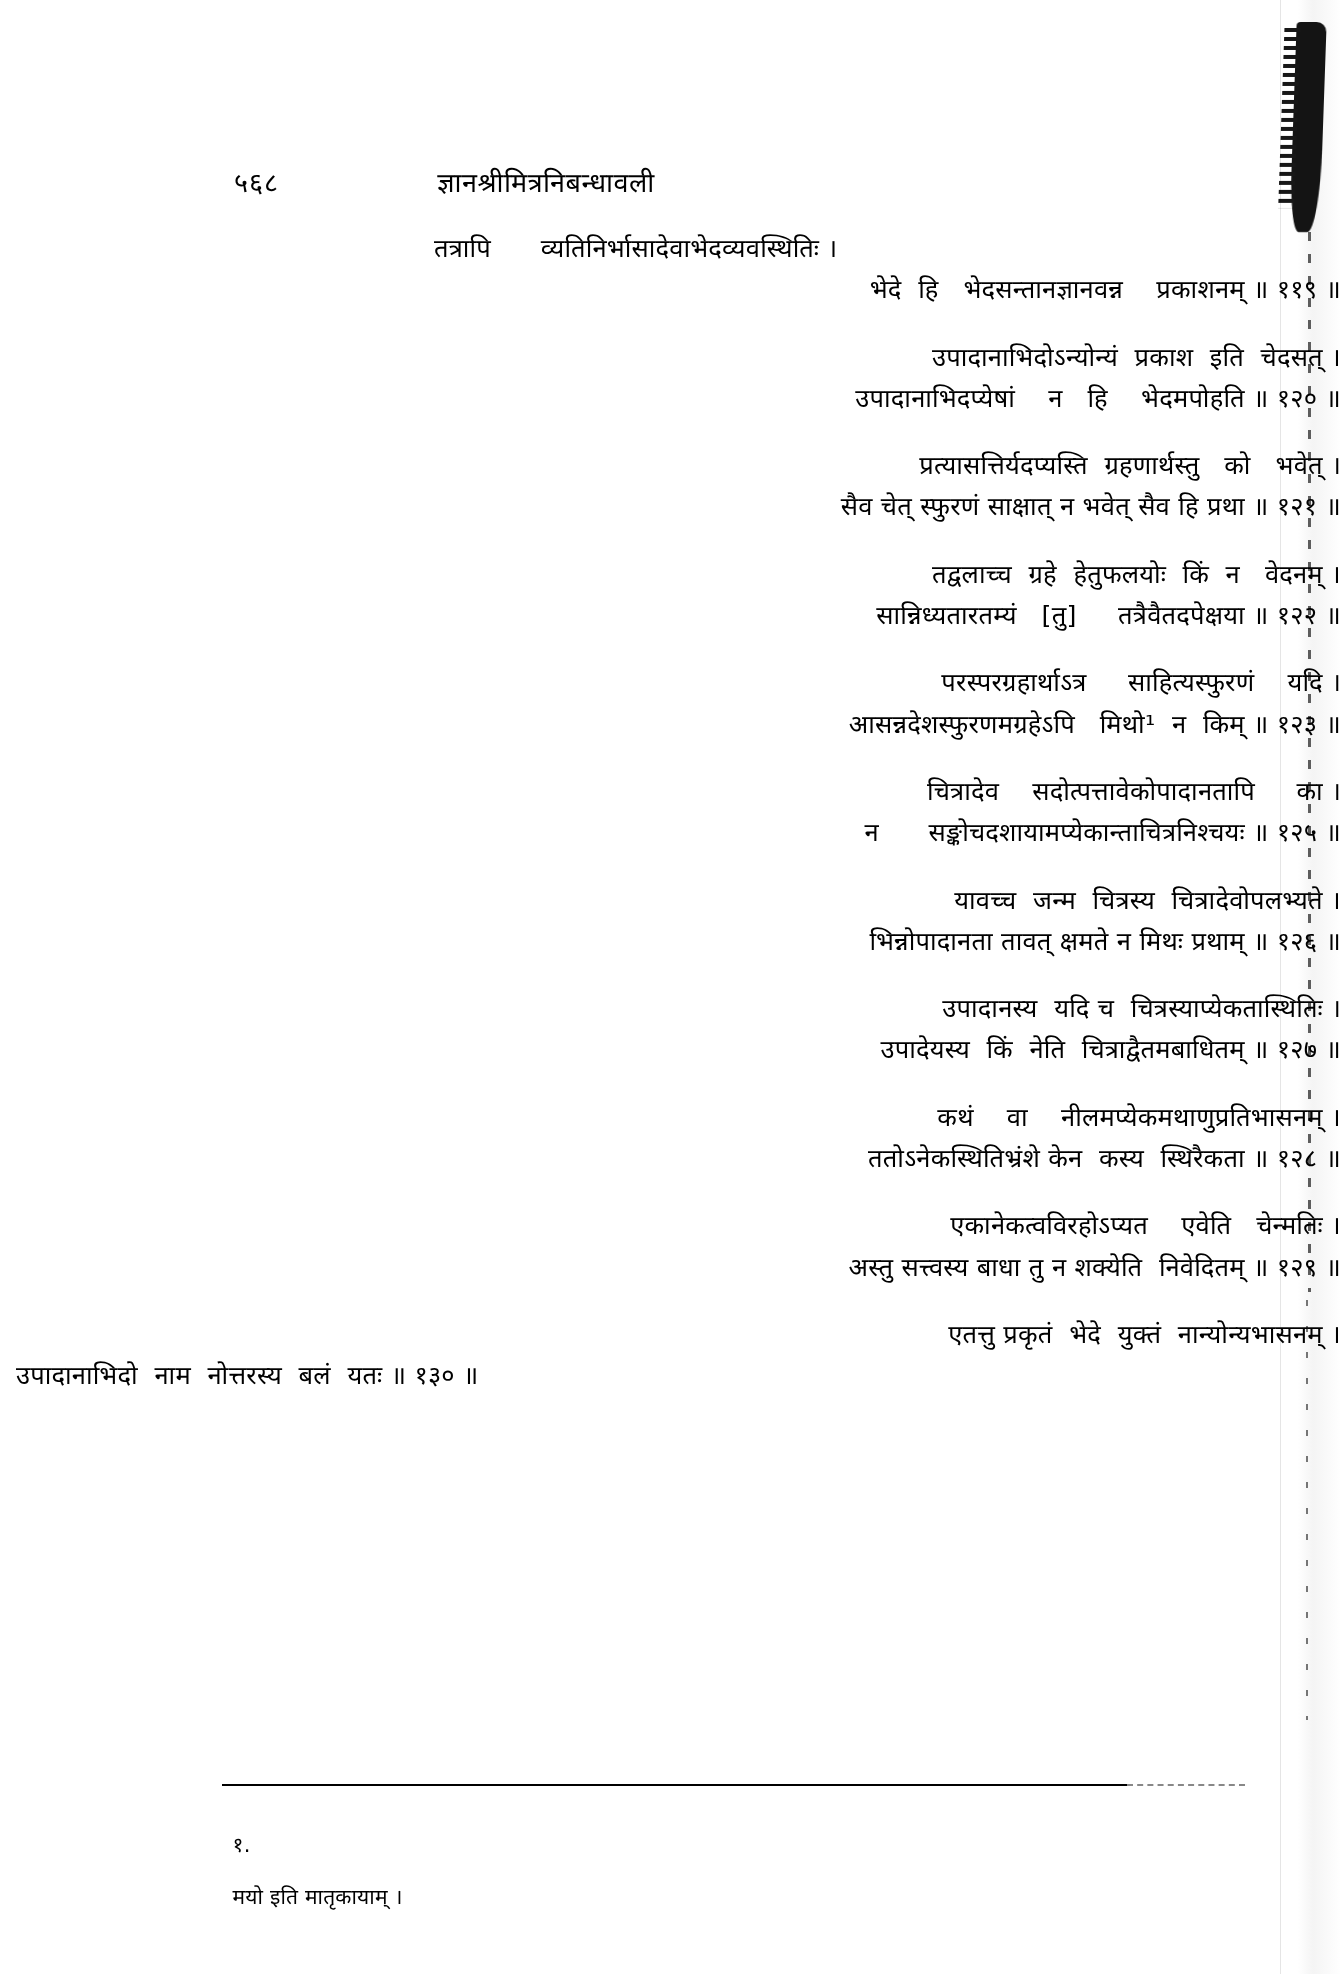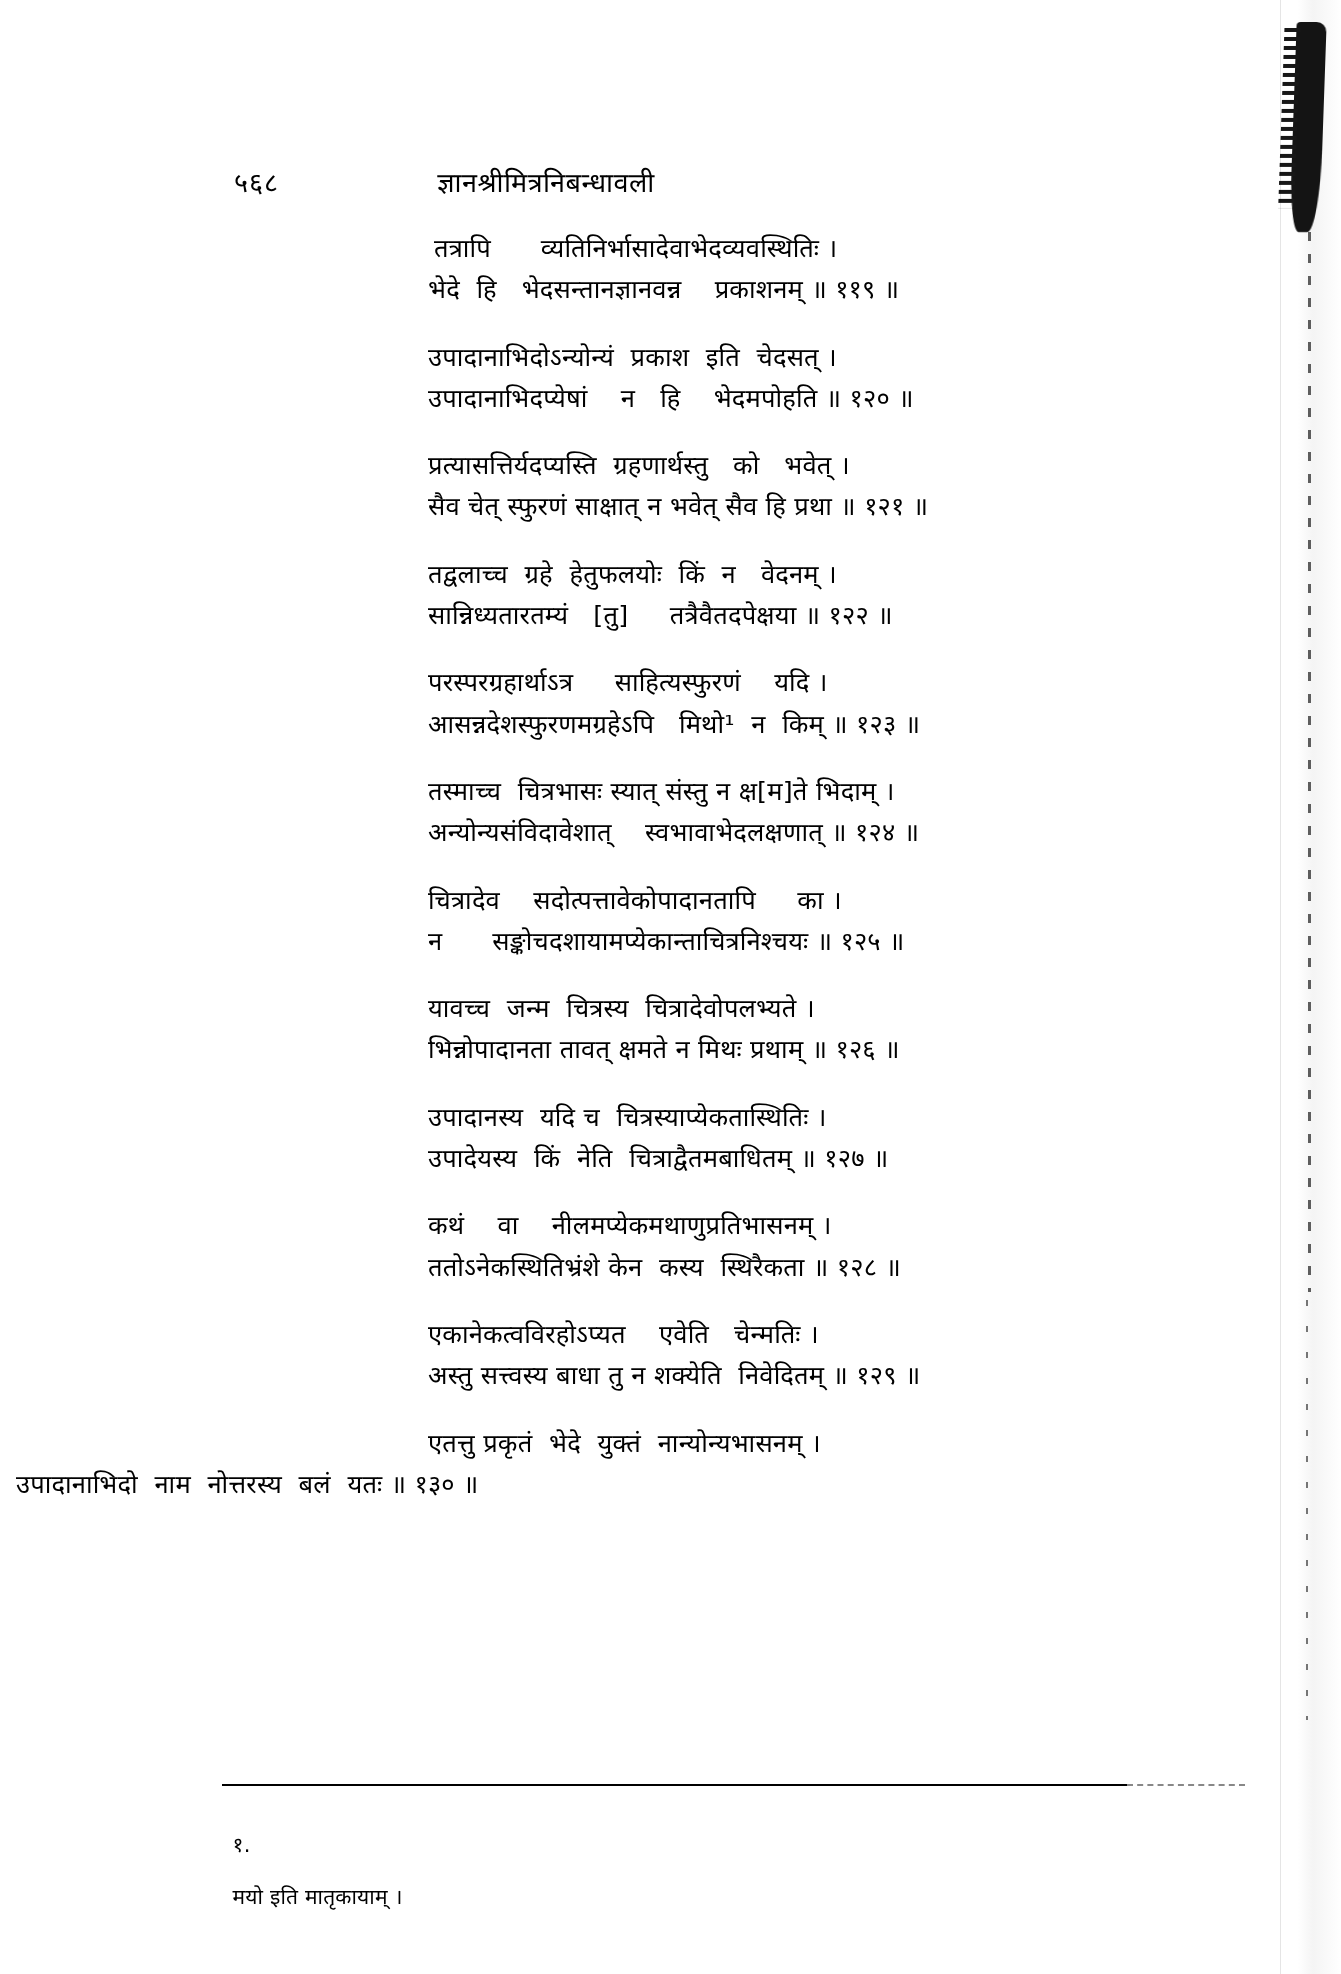--- a/index.html
+++ b/index.html
@@ -118,21 +118,21 @@
     padding: 0;
   }
   .line {
     font-size: 25.5px;
     line-height: 1.62;
     white-space: pre;
     letter-spacing: .2px;
   }
   .l-ind-0 { padding-left: 418px; }
   .l-ind-3 { }
-  .l-ind-4 { padding-left: 412px; }
+  .l-ind-4 { padding-left: 412px; text-align: right; }
 
   
   .foot-rule {
     position: absolute;
     left: 222px;
     top: 1784px;
     width: 905px;
     height: 0;
     border-top: 2px solid #000;
   }
@@ -190,24 +190,20 @@
     <div class="verse">
       <div class="line l-ind-4">तद्वलाच्च  ग्रहे  हेतुफलयोः  किं  न   वेदनम् ।</div>
       <div class="line l-ind-4">सान्निध्यतारतम्यं   [तु]     तत्रैवैतदपेक्षया ॥ १२२ ॥</div>
     </div>
 
     <div class="verse">
       <div class="line l-ind-4">परस्परग्रहार्थाऽत्र     साहित्यस्फुरणं    यदि ।</div>
       <div class="line l-ind-4">आसन्नदेशस्फुरणमग्रहेऽपि   मिथो¹  न  किम् ॥ १२३ ॥</div>
     </div>
 
-    <div class="verse">
-      <div class="line l-ind-4">तस्माच्च  चित्रभासः स्यात् संस्तु न क्ष[म]ते भिदाम् ।</div>
-      <div class="line l-ind-4">अन्योन्यसंविदावेशात्    स्वभावाभेदलक्षणात् ॥ १२४ ॥</div>
-    </div>
 
     <div class="verse">
       <div class="line l-ind-4">चित्रादेव    सदोत्पत्तावेकोपादानतापि     का ।</div>
       <div class="line l-ind-4">न      सङ्कोचदशायामप्येकान्ताचित्रनिश्चयः ॥ १२५ ॥</div>
     </div>
 
     <div class="verse">
       <div class="line l-ind-4">यावच्च  जन्म  चित्रस्य  चित्रादेवोपलभ्यते ।</div>
       <div class="line l-ind-4">भिन्नोपादानता तावत् क्षमते न मिथः प्रथाम् ॥ १२६ ॥</div>
     </div>

